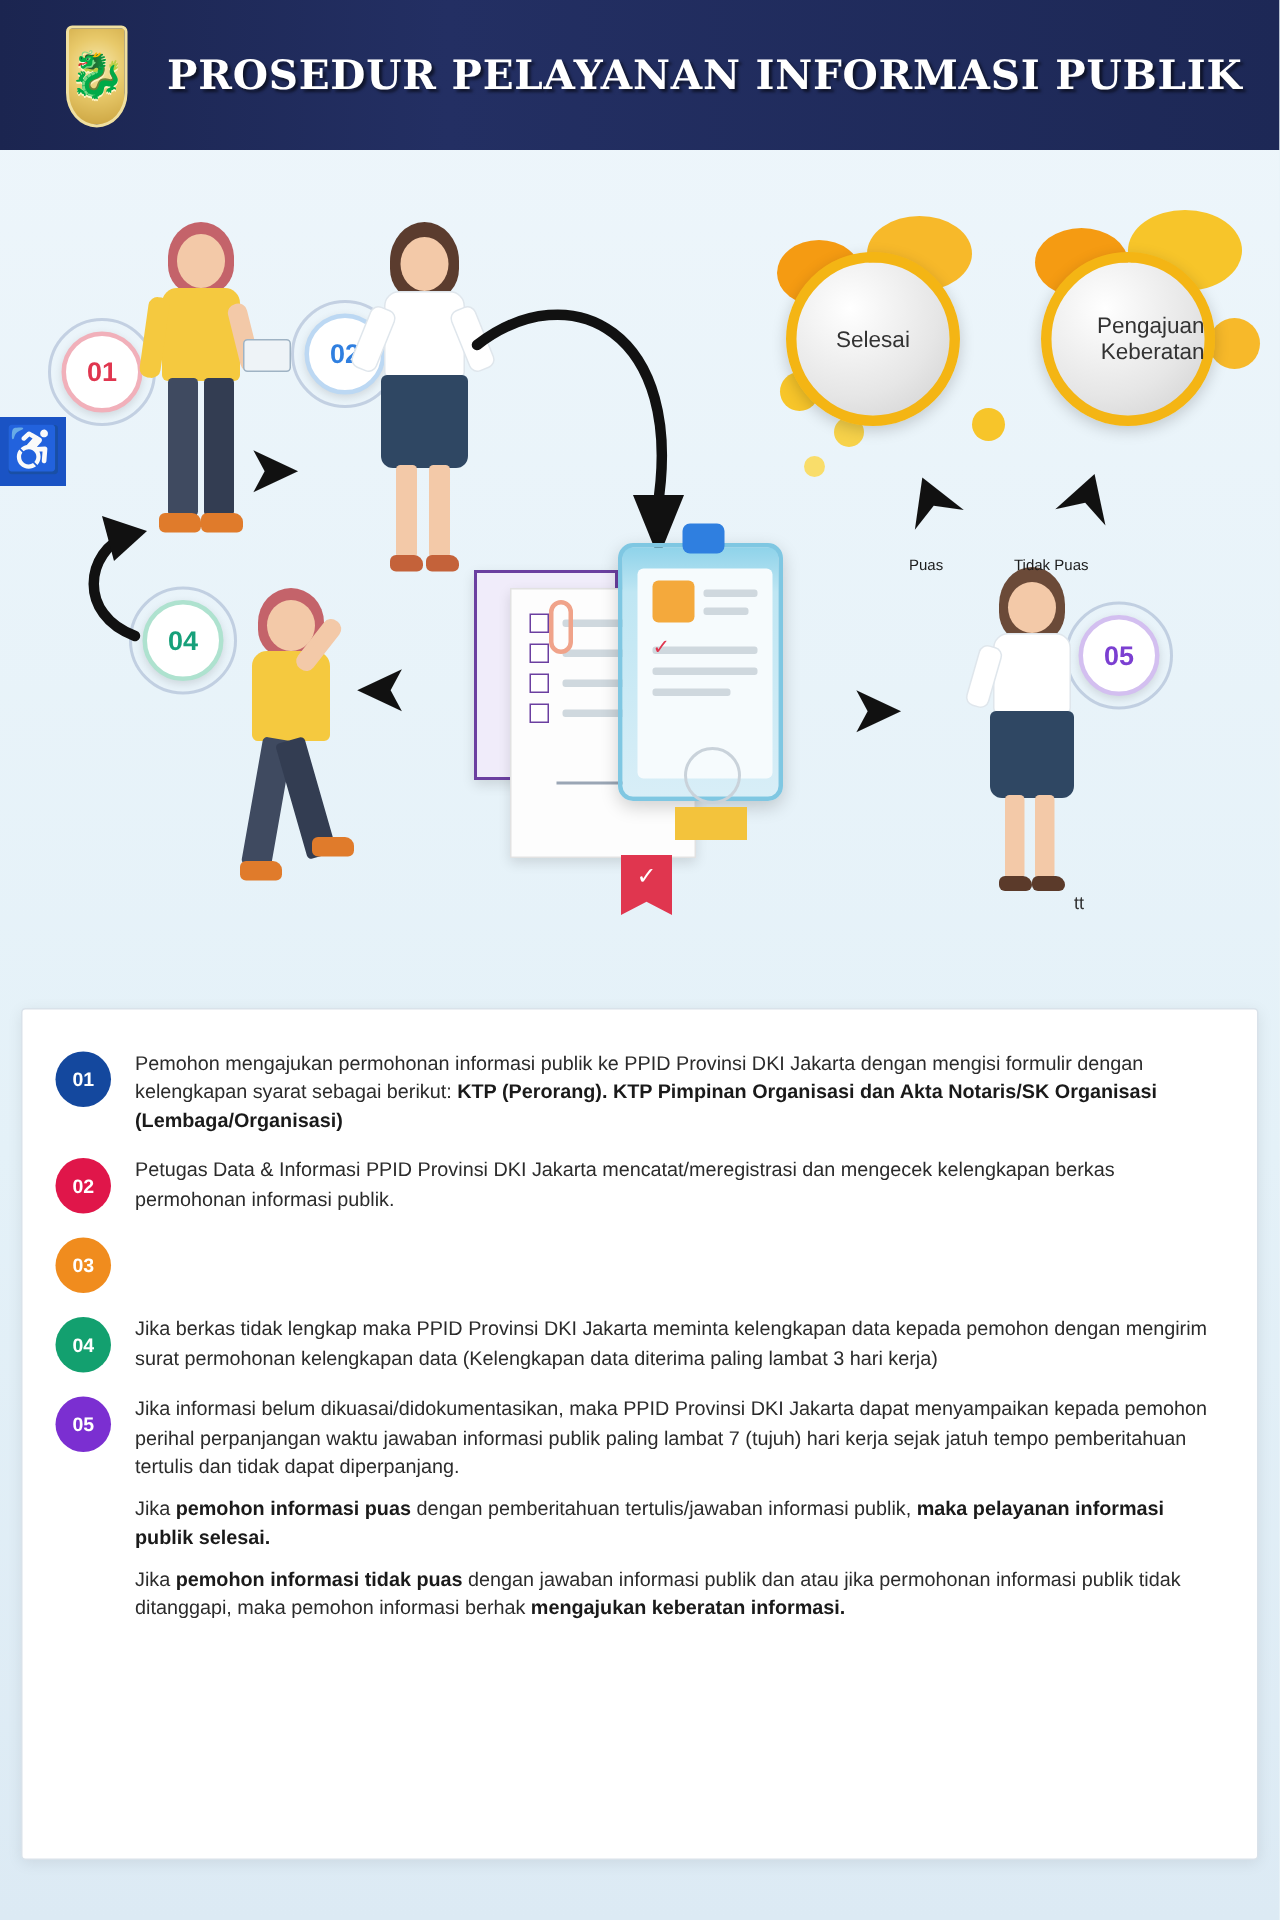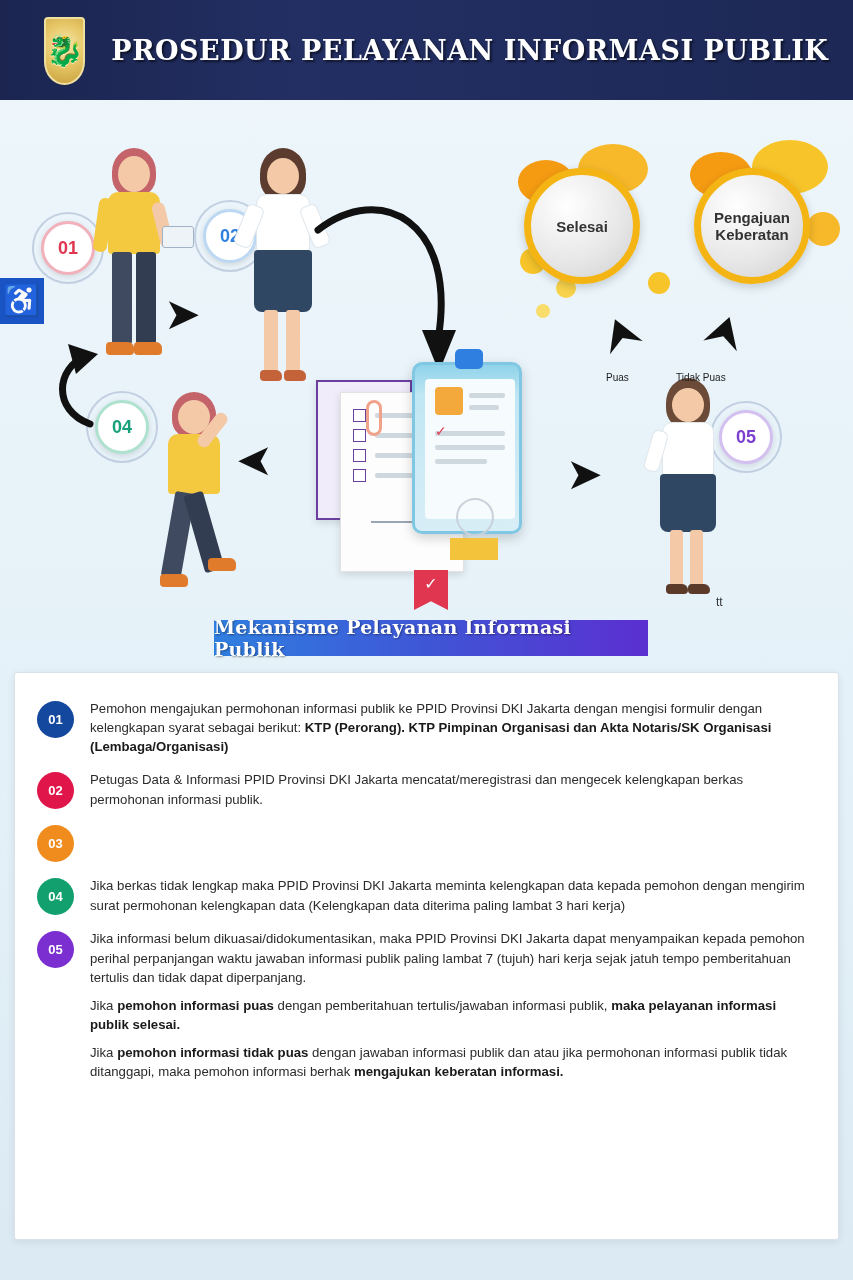--- a/index.html
+++ b/index.html
@@ -69,21 +69,21 @@
   .p-leg { position:absolute; border-radius: 3px; }
   .p-shoe { position:absolute; border-radius: 4px 6px 4px 4px; }
   .p-arm { position:absolute; border-radius: 6px; }
 
   .arrow-black { position:absolute; color:#111; font-size: 44px; line-height: 1; font-family:"DejaVu Sans", sans-serif; }
 
   .blob-cluster { position:absolute; }
   .circle-node {
     position:absolute; border-radius:50%;
     display:flex; align-items:center; justify-content:center;
-    text-align:center; color:#333; font-size: 15px; font-weight: 700;
+    text-align:right; color:#333; font-size: 15px; font-weight: 400;
     background: radial-gradient(circle at 35% 30%, #ffffff 0%, #e6e6e6 60%, #cfcfcf 100%);
     border: 7px solid #f4b514;
     box-shadow: 0 3px 10px rgba(0,0,0,.18);
   }
   .dot { position:absolute; border-radius:50%; }
 
   .label-small { position:absolute; font-size: 10px; color:#1c1c1c; }
 
   
   .paper {
@@ -294,23 +294,20 @@
 
     <div style="position:absolute; left:602px; top:208px; font-size:44px; color:#111; transform: rotate(-22deg);">⮝</div>
     <div style="position:absolute; left:706px; top:206px; font-size:44px; color:#111; transform: rotate(18deg);">⮝</div>
 
     <div class="label-small" style="left:606px; top:272px;">Puas</div>
     <div class="label-small" style="left:676px; top:272px;">Tidak Puas</div>
   </div>
 
   <div class="mark-tt">tt</div>
 
-  <div class="banner">
-    <span>Mekanisme Pelayanan Informasi Publik</span>
-  </div>
 
   <div class="panel">
     <div id="steps-container">
         <div class="step-row">
           <div class="num-circle" style="background: rgb(20, 72, 158);">
             <span>01</span>
           </div>
           <div class="step-text">
             <p><span>Pemohon mengajukan permohonan informasi publik ke PPID Provinsi DKI Jakarta dengan mengisi formulir dengan kelengkapan syarat sebagai berikut:</span><span> </span><b>KTP (Perorang). KTP Pimpinan  Organisasi dan Akta Notaris/SK Organisasi (Lembaga/Organisasi)</b></p>
           </div>

